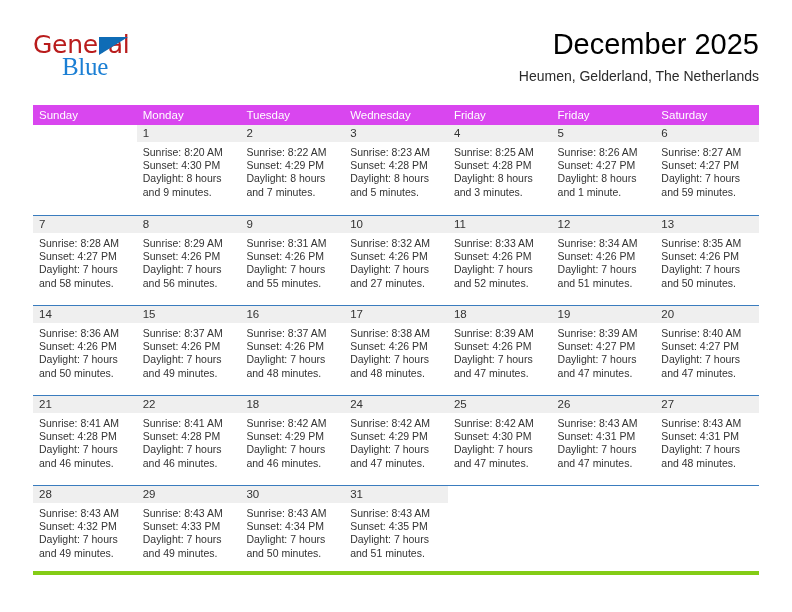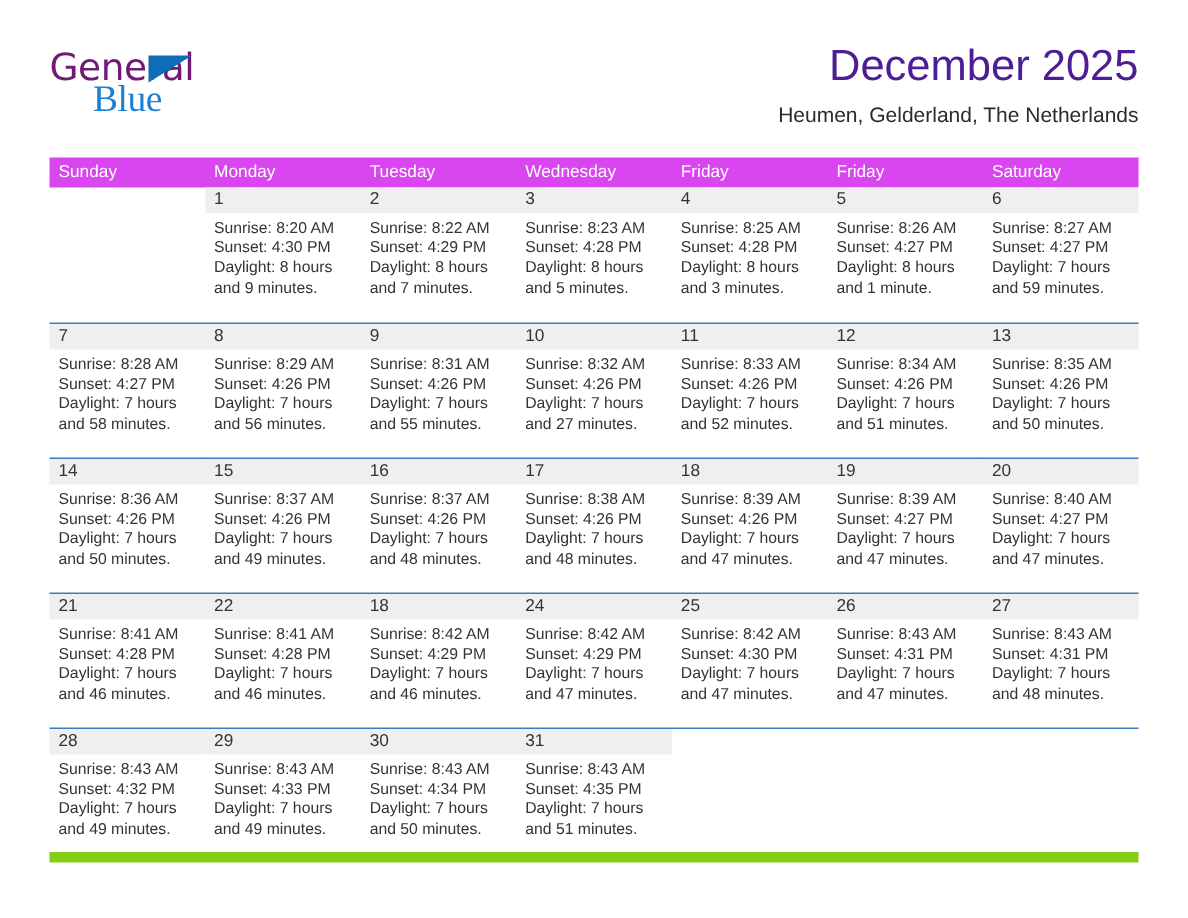--- a/index.html
+++ b/index.html
@@ -35,21 +35,21 @@
     top: 4px;
     width: 220px;
     height: 56px;
   }
   .brand-general {
     position: absolute;
     left: 0;
     top: 0;
     font-size: 25px;
     letter-spacing: -0.3px;
-    color: #701a75;
+    color: #b91c1c;
     font-family: "DejaVu Sans", sans-serif;
     line-height: 1;
   }
   .brand-tri {
     position: absolute;
     left: 66px;
     top: 5px;
     width: 0;
     height: 0;
     border-left: 29px solid #0f6cb6;
@@ -66,21 +66,21 @@
     line-height: 1;
   }
   .titles {
     position: absolute;
     right: 0;
     top: 0;
     text-align: right;
   }
   .cal-title {
     font-size: 29px;
-    color: #4c1d95;
+    color: #000000;
     line-height: 1.12;
     white-space: nowrap;
   }
   .cal-subtitle {
     font-size: 14px;
     color: #2b2b2b;
     margin-top: 8px;
     white-space: nowrap;
   }
 
@@ -108,21 +108,21 @@
   .week {
     display: flex;
     border-top: 1px solid #3a7cbe;
     height: 90px;
     box-sizing: border-box;
   }
   .week.first {
     border-top: none;
   }
   .week:last-child {
-    border-bottom: 7px solid #84cc16;
+    border-bottom: 4px solid #84cc16;
   }
   .cell {
     flex: 1 1 0;
     box-sizing: border-box;
     position: relative;
     min-width: 0;
   }
   .daynum {
     height: 17px;
     background: #efefef;

